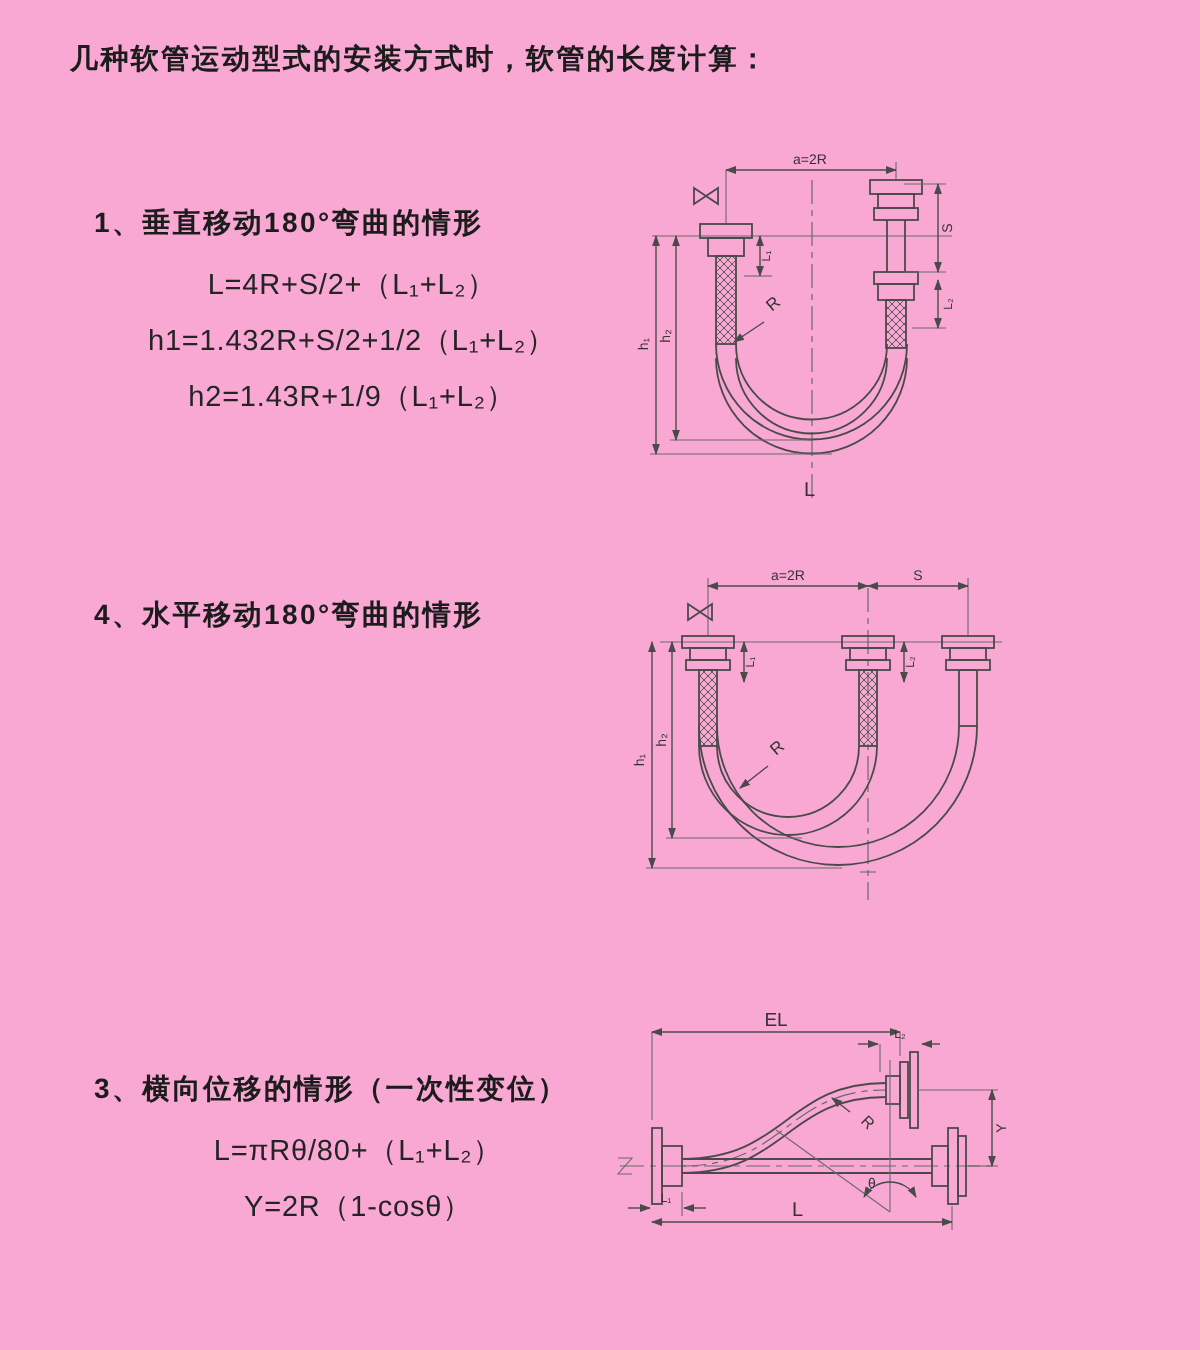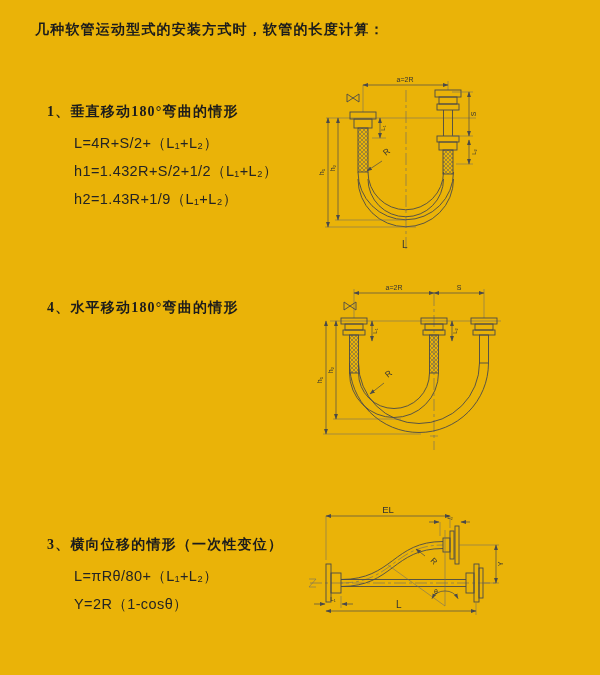--- a/index.html
+++ b/index.html
@@ -1,27 +1,27 @@
 <!DOCTYPE html>
 <html><head>
 <meta charset="utf-8">
 <style>
   html,body{margin:0;padding:0;background:#ffffff;}
   #page{
-    position:relative;width:600px;height:675px;background:#eab308;
+    position:relative;width:600px;height:675px;background:#f9a8d4;
     font-family:"Liberation Sans",sans-serif;color:#222;overflow:hidden;
   }
   .title{
     position:absolute;left:35px;top:21px;font-size:14px;font-weight:bold;
     letter-spacing:1.2px;color:#1c1c1c;
   }
   .sec{position:absolute;left:47px;}
-  .sec .heading{font-size:14px;font-weight:bold;letter-spacing:1.2px;color:#1c1c1c;font-family:Liberation Serif, serif;}
+  .sec .heading{font-size:14px;font-weight:bold;letter-spacing:1.2px;color:#1c1c1c;}
   .sec .formulas{margin:8px 0 0 27px;}
-  .sec .formulas div{height:28px;line-height:28px;font-size:14.5px;color:#242424;letter-spacing:.4px;}
+  .sec .formulas div{height:28px;line-height:28px;font-size:14.5px;color:#242424;letter-spacing:.4px;text-align:center;}
   #sec1{top:103px;} #sec2{top:299px;} #sec3{top:514px;margin-top:22px;}
   svg.diag{position:absolute;}
   #d1{left:306px;top:72px;} #d2{left:306px;top:278px;} #d3{left:298px;top:500px;}
   svg text{font-family:"Liberation Sans",sans-serif;fill:#333;}
   .ln{stroke:#4a4a4a;stroke-width:.9;fill:none;}
   .dim{stroke:#4a4a4a;stroke-width:.7;fill:none;}
   .ext{stroke:#6a6a6a;stroke-width:.55;fill:none;}
   .cl{stroke:#6a6a6a;stroke-width:.6;fill:none;stroke-dasharray:12 3 3 3;}
   .mesh{stroke:#4a4a4a;stroke-width:.9;}
 </style>

